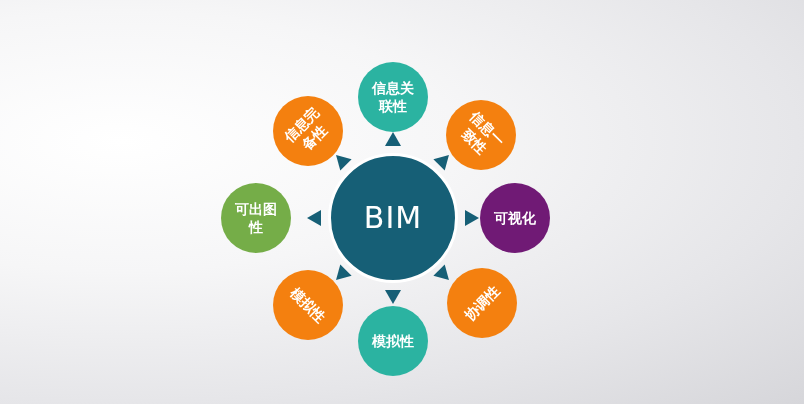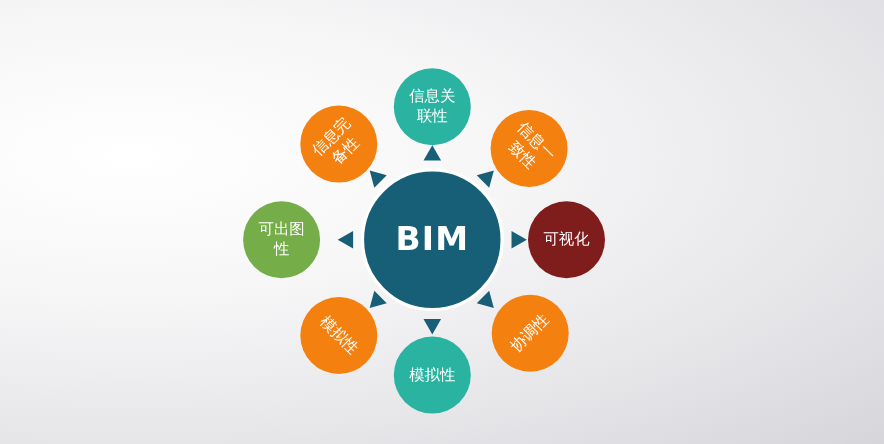--- a/index.html
+++ b/index.html
@@ -1,25 +1,25 @@
 <!DOCTYPE html>
 <html><head>
 <meta charset="utf-8">
 <style>
   html,body{margin:0;padding:0;}
   body{width:804px;height:404px;overflow:hidden;position:relative;
     background:radial-gradient(ellipse at 15% 35%, #ffffff 0%, #f6f6f7 35%, #e6e6e9 70%, #d6d6da 100%);
     font-family:"DejaVu Sans","Liberation Sans",sans-serif;}
   .center{position:absolute;left:328px;top:153px;width:130px;height:130px;border-radius:50%;
     background:#165f76;border:3px solid #ffffff;box-sizing:border-box;
-    display:flex;flex-direction:row;align-items:center;justify-content:center;color:#fff;font-weight:bold;}
+    display:flex;flex-direction:row;align-items:center;justify-content:center;color:#fff;font-weight:normal;}
   .center .l1{font-size:30px;line-height:36px;letter-spacing:1px;}
   .center .l2{font-size:30px;line-height:38px;}
   .sat{position:absolute;width:70px;height:70px;border-radius:50%;display:flex;align-items:center;justify-content:center;
-    color:#fff;font-size:14px;line-height:18px;text-align:center;}
+    color:#fff;font-size:14px;line-height:18px;text-align:center;font-weight:bold;}
   .sat span{display:block;width:52px;white-space:pre-line;}
   .arrow{position:absolute;width:0;height:0;}
 </style>
 </head>
 <body>
 
 <div class="center">
   <div class="l1">BIM</div>
 </div>
 
@@ -33,21 +33,21 @@
 <div class="arrow" style="left:333px;top:268px;border-left:8px solid transparent;border-right:8px solid transparent;border-top:14px solid #165f76;transform:rotate(45deg);"></div>
 
 <div class="sat" style="left:358px;top:62px;background:#2bb3a1;">
   <span>信息关
 联性</span>
   </div>
 <div class="sat" style="left:446px;top:100px;background:#f4800f;">
   <span style="transform:rotate(45deg);">信息一
 致性</span>
   </div>
-<div class="sat" style="left:480px;top:183px;background:#7f1d1d;">
+<div class="sat" style="left:480px;top:183px;background:#701a75;">
   <span>可视化</span>
   </div>
 <div class="sat" style="left:447px;top:268px;background:#f4800f;">
   <span style="transform:rotate(-45deg);">协调性</span>
   </div>
 <div class="sat" style="left:358px;top:306px;background:#2bb3a1;">
   <span>模拟性</span>
   </div>
 <div class="sat" style="left:273px;top:270px;background:#f4800f;">
   <span style="transform:rotate(45deg);">模拟性</span>

